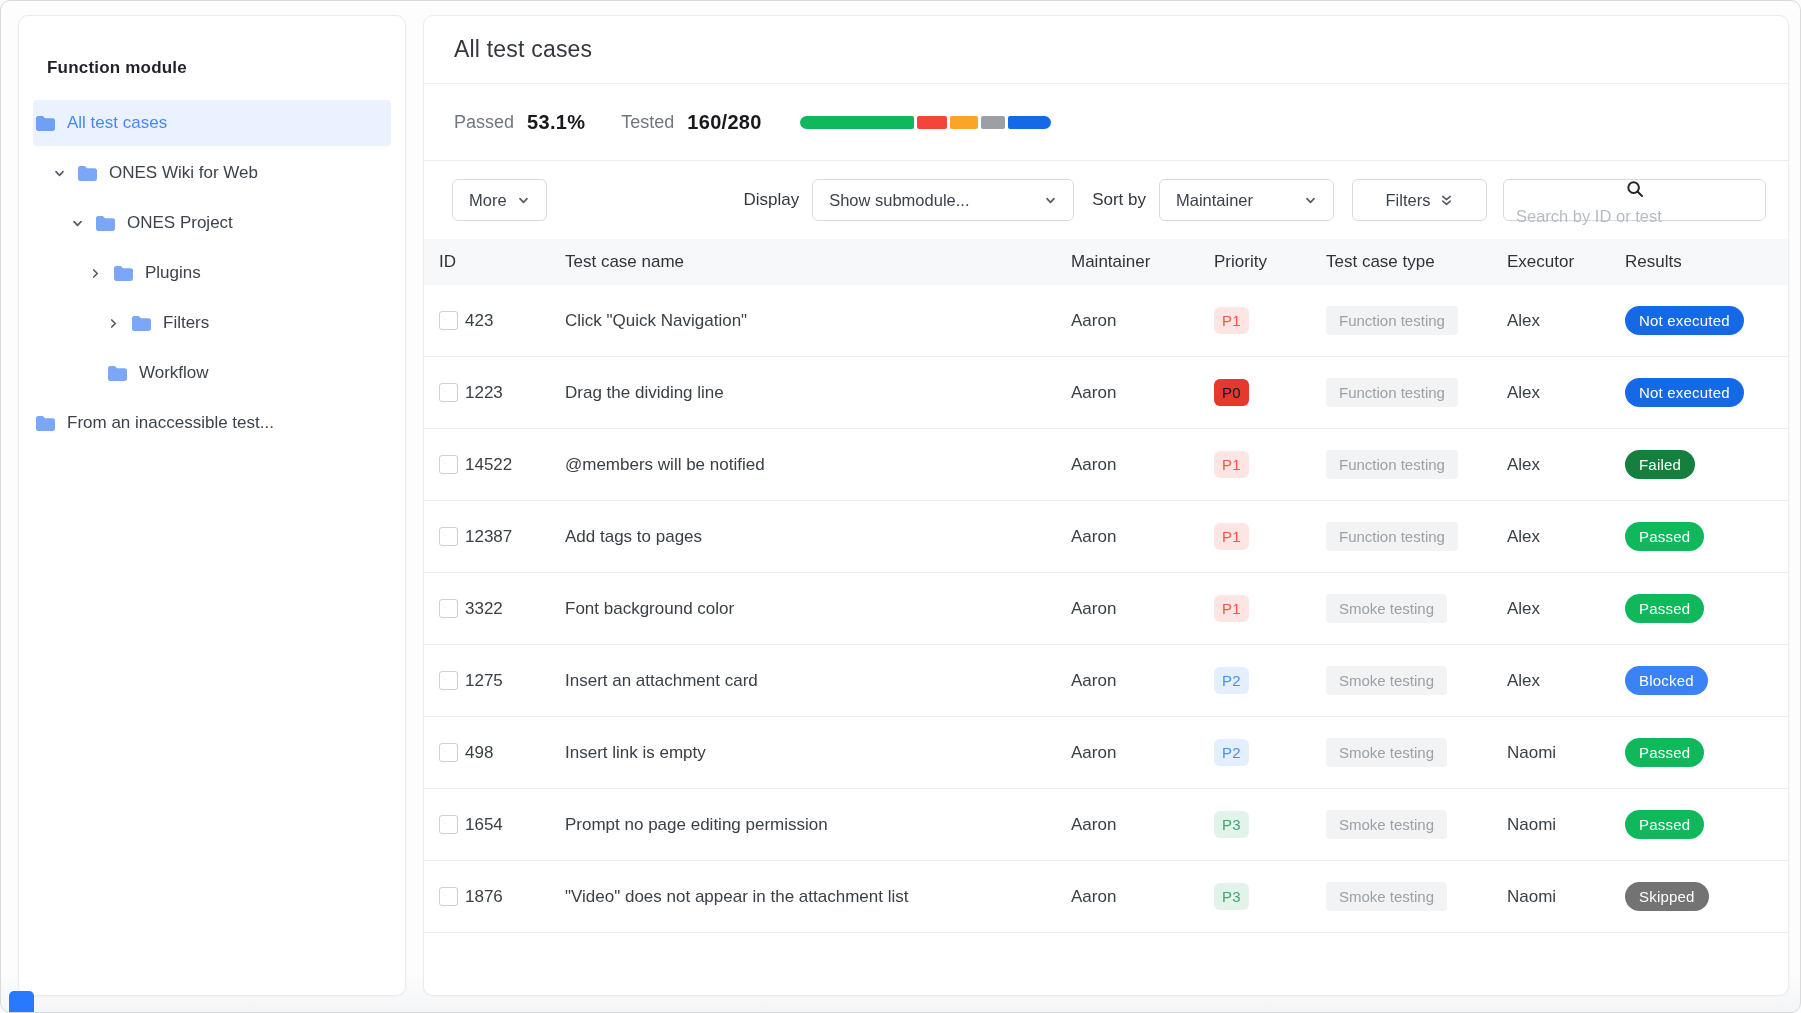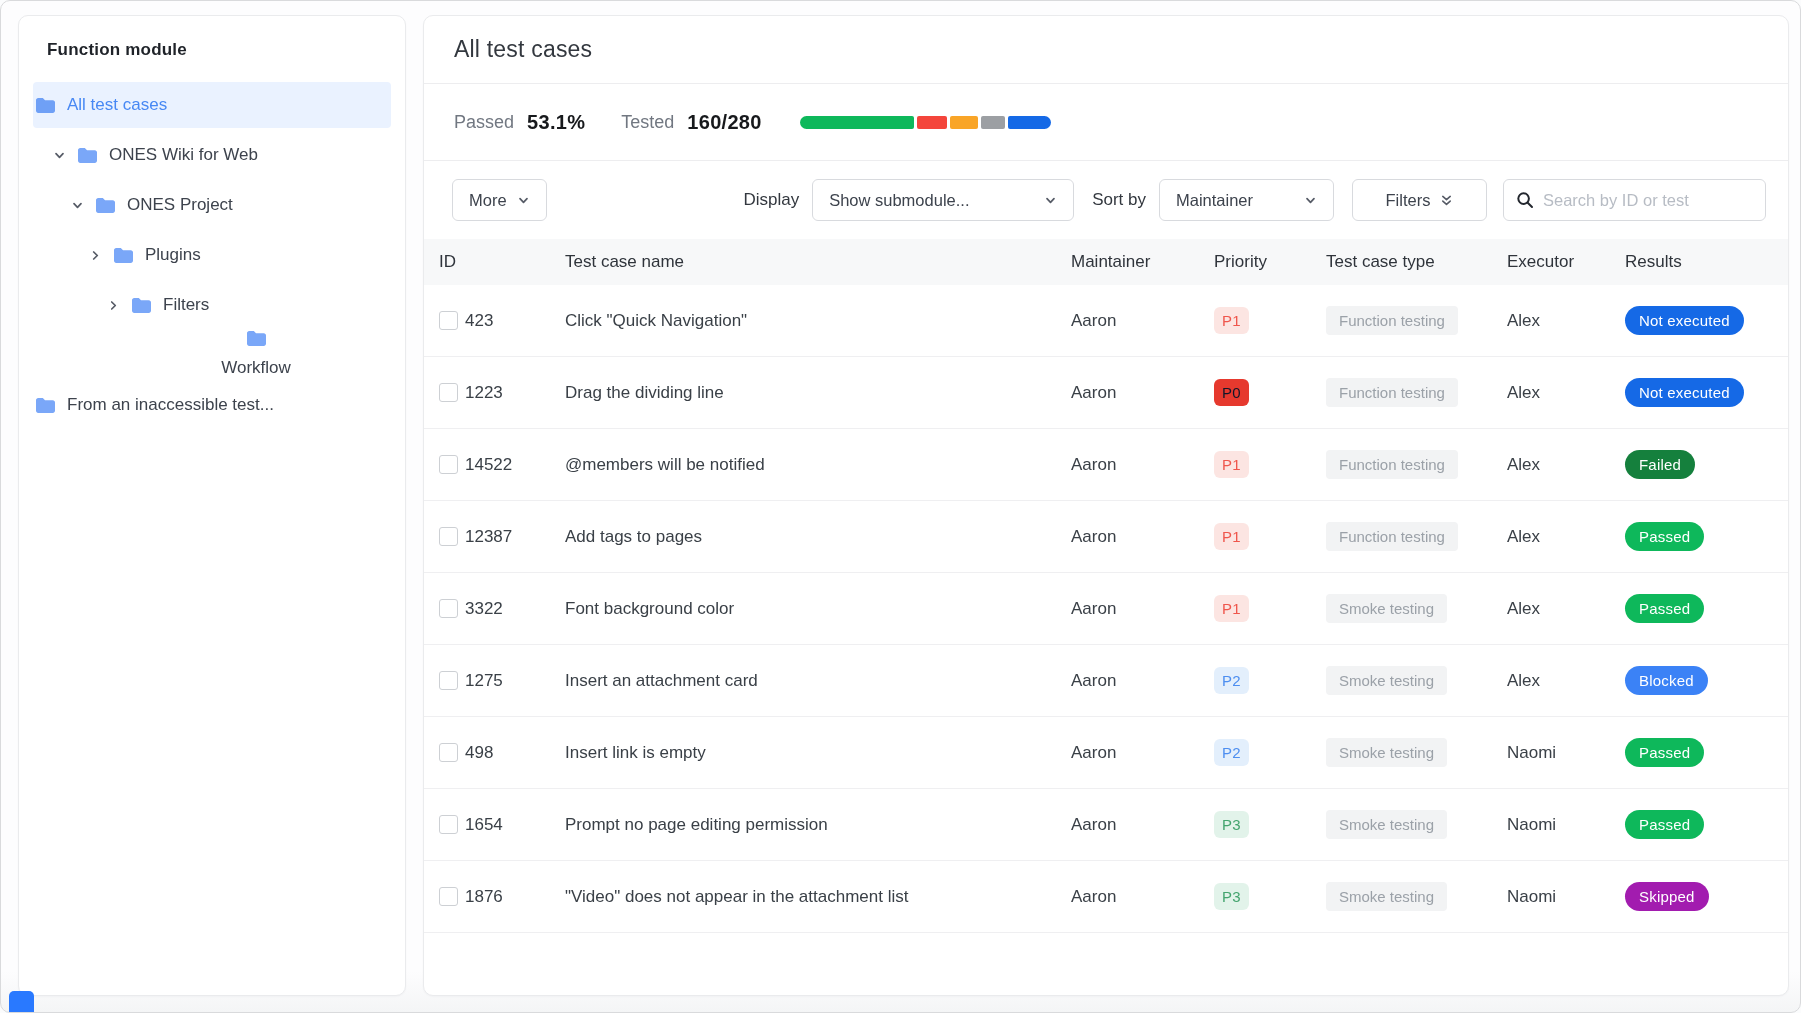--- a/index.html
+++ b/index.html
@@ -18,21 +18,21 @@
     padding: 14px 11px 16px 17px;
   }
   .card {
     background: #ffffff;
     border: 1px solid #eaebed;
     border-radius: 10px;
     box-shadow: 0 1px 2px rgba(30,40,60,.03);
   }
 
   
-  .sidebar { width: 388px; flex: none; padding-top: 24px; overflow: hidden; }
+  .sidebar { width: 388px; flex: none; padding-top: 42px; overflow: hidden; }
   .sidebar-title { font-size: 17px; font-weight: 700; color: #1f2329; padding: 0 28px; margin-bottom: 22px; letter-spacing: .2px; }
   .tree-item {
     height: 50px; display: flex; align-items: center; gap: 11px;
     font-size: 17px; color: #3d434d; cursor: pointer; white-space: nowrap;
   }
   .tree-item.selected {
     background: #eaf2ff; color: #4788f4; height: 46px;
     margin: 2px 14px; border-radius: 4px;
   }
   .chev { width: 13px; height: 13px; flex: none; color: #565b66; display: inline-flex; }
@@ -62,21 +62,21 @@
   }
   .btn .chevdn { width: 13px; height: 13px; color: #565b66; display: inline-flex; }
   .btn .chevdn svg { width: 13px; height: 13px; }
   .toolbar-right { margin-left: auto; display: flex; align-items: center; }
   .tb-label { font-size: 17px; color: #33383f; }
   .btn.display-sel { width: 262px; justify-content: space-between; margin: 0 18px 0 13px; }
   .btn.sort-sel { width: 175px; justify-content: space-between; margin: 0 18px 0 13px; }
   .btn.filters { width: 135px; justify-content: center; margin-right: 16px; }
   .search {
     width: 263px; height: 42px; border: 1px solid #d8dade; border-radius: 6px; background: #fff;
-    display: flex; align-items: center; gap: 9px; padding: 0 12px;
+    display: flex; align-items: center; gap: 9px; padding: 0 12px; flex-direction: column;
   }
   .search svg { width: 18px; height: 18px; color: #23272e; flex: none; }
   .search input {
     border: none; outline: none; width: 100%; font-size: 16.5px; font-family: inherit; color: #3a4047; background: transparent;
   }
   .search input::placeholder { color: #b7bcc4; }
 
   
   .thead, .trow {
     display: grid;
@@ -170,21 +170,21 @@
               <polyline points="3,4.7 6.5,8.3 10,4.7" stroke="currentColor" stroke-width="1.7" stroke-linecap="round" stroke-linejoin="round"></polyline>
             </svg>
     </span>
     <span class="folder">
       <svg viewBox="0 0 21 17" fill="currentColor">
               <path d="M1 3.2C1 2 2 1 3.2 1h4.6l2.2 2.3h7.8c1.2 0 2.2 1 2.2 2.2v8.3c0 1.2-1 2.2-2.2 2.2H3.2C2 16 1 15 1 13.8V3.2z"></path>
             </svg>
     </span>
     <span>Filters</span>
   </div>
-        <div class="tree-item" style="padding-left: 88px; flex-direction: column;">
+        <div class="tree-item" style="padding-left: 88px;">
 
     <span class="folder">
       <svg viewBox="0 0 21 17" fill="currentColor">
               <path d="M1 3.2C1 2 2 1 3.2 1h4.6l2.2 2.3h7.8c1.2 0 2.2 1 2.2 2.2v8.3c0 1.2-1 2.2-2.2 2.2H3.2C2 16 1 15 1 13.8V3.2z"></path>
             </svg>
     </span>
     <span>Workflow</span>
   </div>
         <div class="tree-item" style="padding-left: 16px;">
 
@@ -358,19 +358,19 @@
     <span><span class="rpill" style="background: rgb(14, 184, 91);">Passed</span></span>
   </div>
         <div class="trow">
     <span class="cb"></span>
     <span>1876</span>
     <span>"Video" does not appear in the attachment list</span>
     <span>Aaron</span>
     <span><span class="pbadge" style="background: rgb(226, 243, 234); color: rgb(67, 164, 110);">P3</span></span>
     <span><span class="tpill">Smoke testing</span></span>
     <span>Naomi</span>
-    <span><span class="rpill" style="background: #a21caf;">Skipped</span></span>
+    <span><span class="rpill" style="background: #737373;">Skipped</span></span>
   </div>
       </div>
   </main>
 
   <div class="fab-cut"></div>
 </div>
 
 </body></html>

